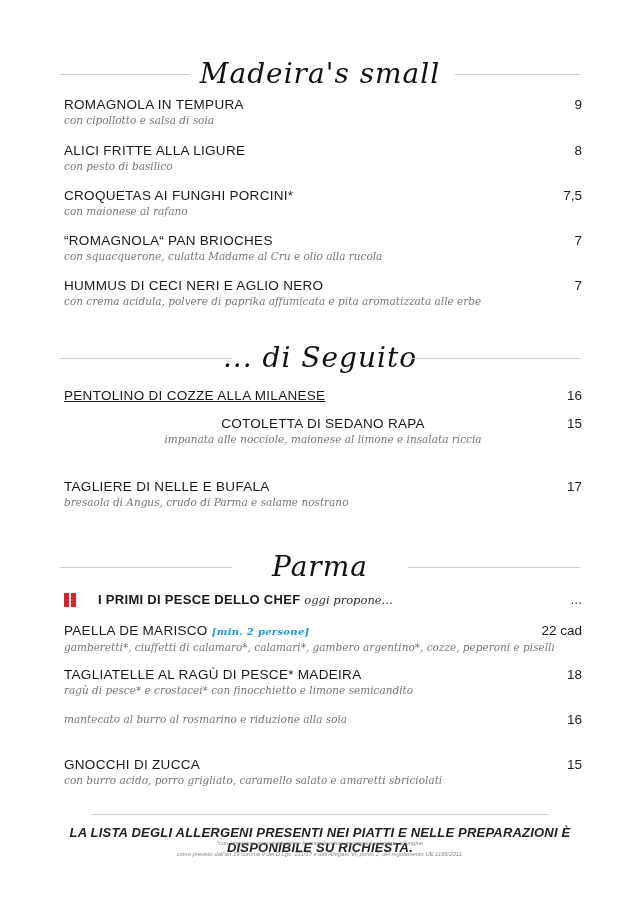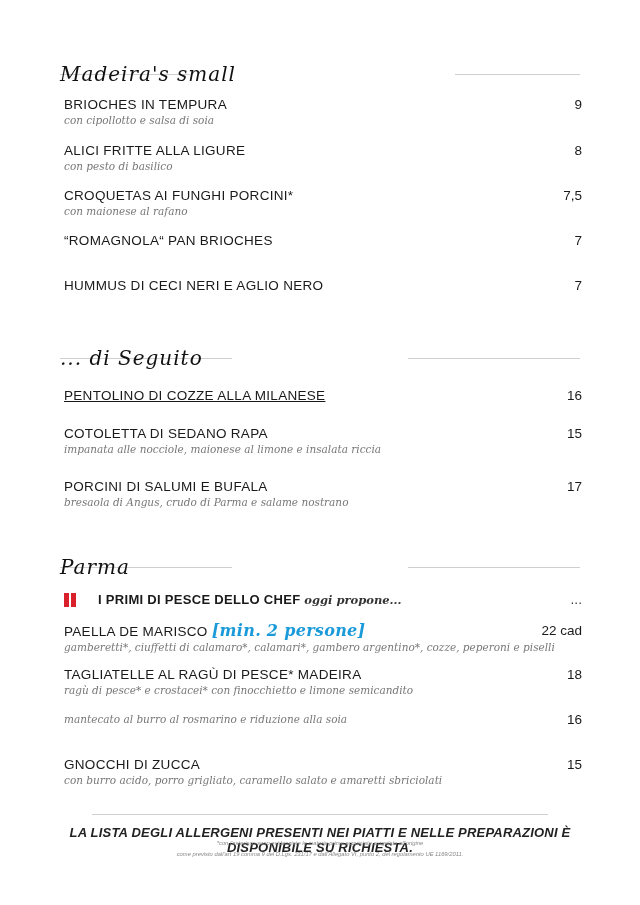--- a/index.html
+++ b/index.html
@@ -1,98 +1,100 @@
 <!DOCTYPE html>
 <html><head>
   <meta charset="utf-8">
   <style>
     html, body { margin: 0; padding: 0; background: #ffffff; }
     body { width: 640px; height: 905px; position: relative; overflow: hidden; font-family: "DejaVu Sans", sans-serif; color: #1a1a1a; }
     .section-head { position: absolute; left: 60px; width: 520px; height: 40px; }
     .section-head .rule { position: absolute; top: 50%; height: 1px; background: #cfcfcf; }
     .section-head .title {
-      position: absolute; top: 0; left: 0; right: 0; 
-      font-family: "DejaVu Serif", serif; font-style: italic; font-size: 20px; line-height: 40px;
+      position: absolute; top: 0; left: 0; right: 0; text-align: center;
+      font-family: "DejaVu Serif", serif; font-style: italic; font-size: 28px; line-height: 40px;
       color: #111; letter-spacing: 1px;
     }
     .item { position: absolute; left: 64px; width: 518px; }
     .item .name {
       font-family: "Liberation Sans", sans-serif; font-size: 13.5px; letter-spacing: 0.3px;
       color: #1a1a1a; line-height: 16px; white-space: nowrap;
     }
     .item .price {
       position: absolute; right: 0; top: 0; font-family: "Liberation Sans", sans-serif;
       font-size: 13.5px; color: #1a1a1a; line-height: 16px;
     }
     .item .desc {
       font-family: "DejaVu Serif", serif; font-style: italic; font-size: 10.5px;
       color: #777; line-height: 14px; white-space: nowrap;
     }
-    .item .note { font-family: "DejaVu Serif", serif; font-style: italic; font-weight: bold; font-size: 16px; color: #1a9ad9; }
+    .item .note { font-family: "DejaVu Serif", serif; font-style: italic; font-weight: bold; font-size: 10px; color: #1a9ad9; }
     .chef { position: absolute; left: 64px; top: 592px; width: 518px; height: 18px; }
     .chef .icon { position: absolute; left: 0; top: 1px; width: 12px; height: 14px; }
     .chef .icon span { position: absolute; top: 0; height: 14px; background: #d8212a; }
     .chef .label { position: absolute; left: 34px; top: 0; font-family: "Liberation Sans", sans-serif; font-weight: bold; font-size: 13px; letter-spacing: 0.3px; line-height: 16px; white-space: nowrap; }
-    .chef .label em { font-family: "DejaVu Serif", serif; font-weight: bold; font-style: italic; font-size: 11.5px; color: #333; letter-spacing: 0; }
+    .chef .label em { font-family: "DejaVu Serif", serif; font-weight: normal; font-style: italic; font-size: 11.5px; color: #333; letter-spacing: 0; }
     .chef .dots { position: absolute; right: 0; top: 0; font-size: 12px; line-height: 16px; color: #333; }
     .footer-rule { position: absolute; left: 92px; width: 456px; top: 814px; height: 1px; background: #cfcfcf; }
     .footer { position: absolute; left: 60px; width: 520px; text-align: center; font-family: "Liberation Sans", sans-serif; }
     .footer.bold { top: 825px; font-size: 13px; font-weight: bold; font-style: italic; color: #222; letter-spacing: 0.2px; }
     .footer.small { font-size: 5.8px; font-style: italic; color: #888; }
   </style>
 </head>
 <body>
 
 <div class="section-head" style="top:54px;">
   <div class="rule" style="left:0;width:130px;"></div>
   <div class="title">Madeira's small</div>
   <div class="rule" style="right:0;width:125px;"></div>
 </div>
 
 <div class="item" style="top:97px;">
-  <div class="name">BRIOCHES IN TEMPURA</div>
+  <div class="name">ROMAGNOLA IN TEMPURA</div>
   <div class="desc">con cipollotto e salsa di soia</div>
   <div class="price">9</div>
 </div>
 <div class="item" style="top:143px;">
   <div class="name">ALICI FRITTE ALLA LIGURE</div>
   <div class="desc">con pesto di basilico</div>
   <div class="price">8</div>
 </div>
 <div class="item" style="top:188px;">
   <div class="name">CROQUETAS AI FUNGHI PORCINI*</div>
   <div class="desc">con maionese al rafano</div>
   <div class="price">7,5</div>
 </div>
 <div class="item" style="top:233px;">
   <div class="name">“ROMAGNOLA“ PAN BRIOCHES</div>
+  <div class="desc">con squacquerone, culatta Madame al Cru e olio alla rucola</div>
   <div class="price">7</div>
 </div>
 <div class="item" style="top:278px;">
   <div class="name">HUMMUS DI CECI NERI E AGLIO NERO</div>
+  <div class="desc">con crema acidula, polvere di paprika affumicata e pita aromatizzata alle erbe</div>
   <div class="price">7</div>
 </div>
 
 <div class="section-head" style="top:338px;">
   <div class="rule" style="left:0;width:172px;"></div>
   <div class="title">... di Seguito</div>
   <div class="rule" style="right:0;width:172px;"></div>
 </div>
 
 <div class="item" style="top:388px;text-decoration:underline;">
   <div class="name">PENTOLINO DI COZZE ALLA MILANESE</div>
   <div class="price">16</div>
 </div>
-<div class="item" style="top:426px;">
+<div class="item" style="top:416px;text-align:center;">
   <div class="name">COTOLETTA DI SEDANO RAPA</div>
   <div class="desc">impanata alle nocciole, maionese al limone e insalata riccia</div>
   <div class="price">15</div>
 </div>
 <div class="item" style="top:479px;">
-  <div class="name">PORCINI DI SALUMI E BUFALA</div>
+  <div class="name">TAGLIERE DI NELLE E BUFALA</div>
   <div class="desc">bresaola di Angus, crudo di Parma e salame nostrano</div>
   <div class="price">17</div>
 </div>
 
 <div class="section-head" style="top:547px;">
   <div class="rule" style="left:0;width:172px;"></div>
   <div class="title">Parma</div>
   <div class="rule" style="right:0;width:172px;"></div>
 </div>
 

